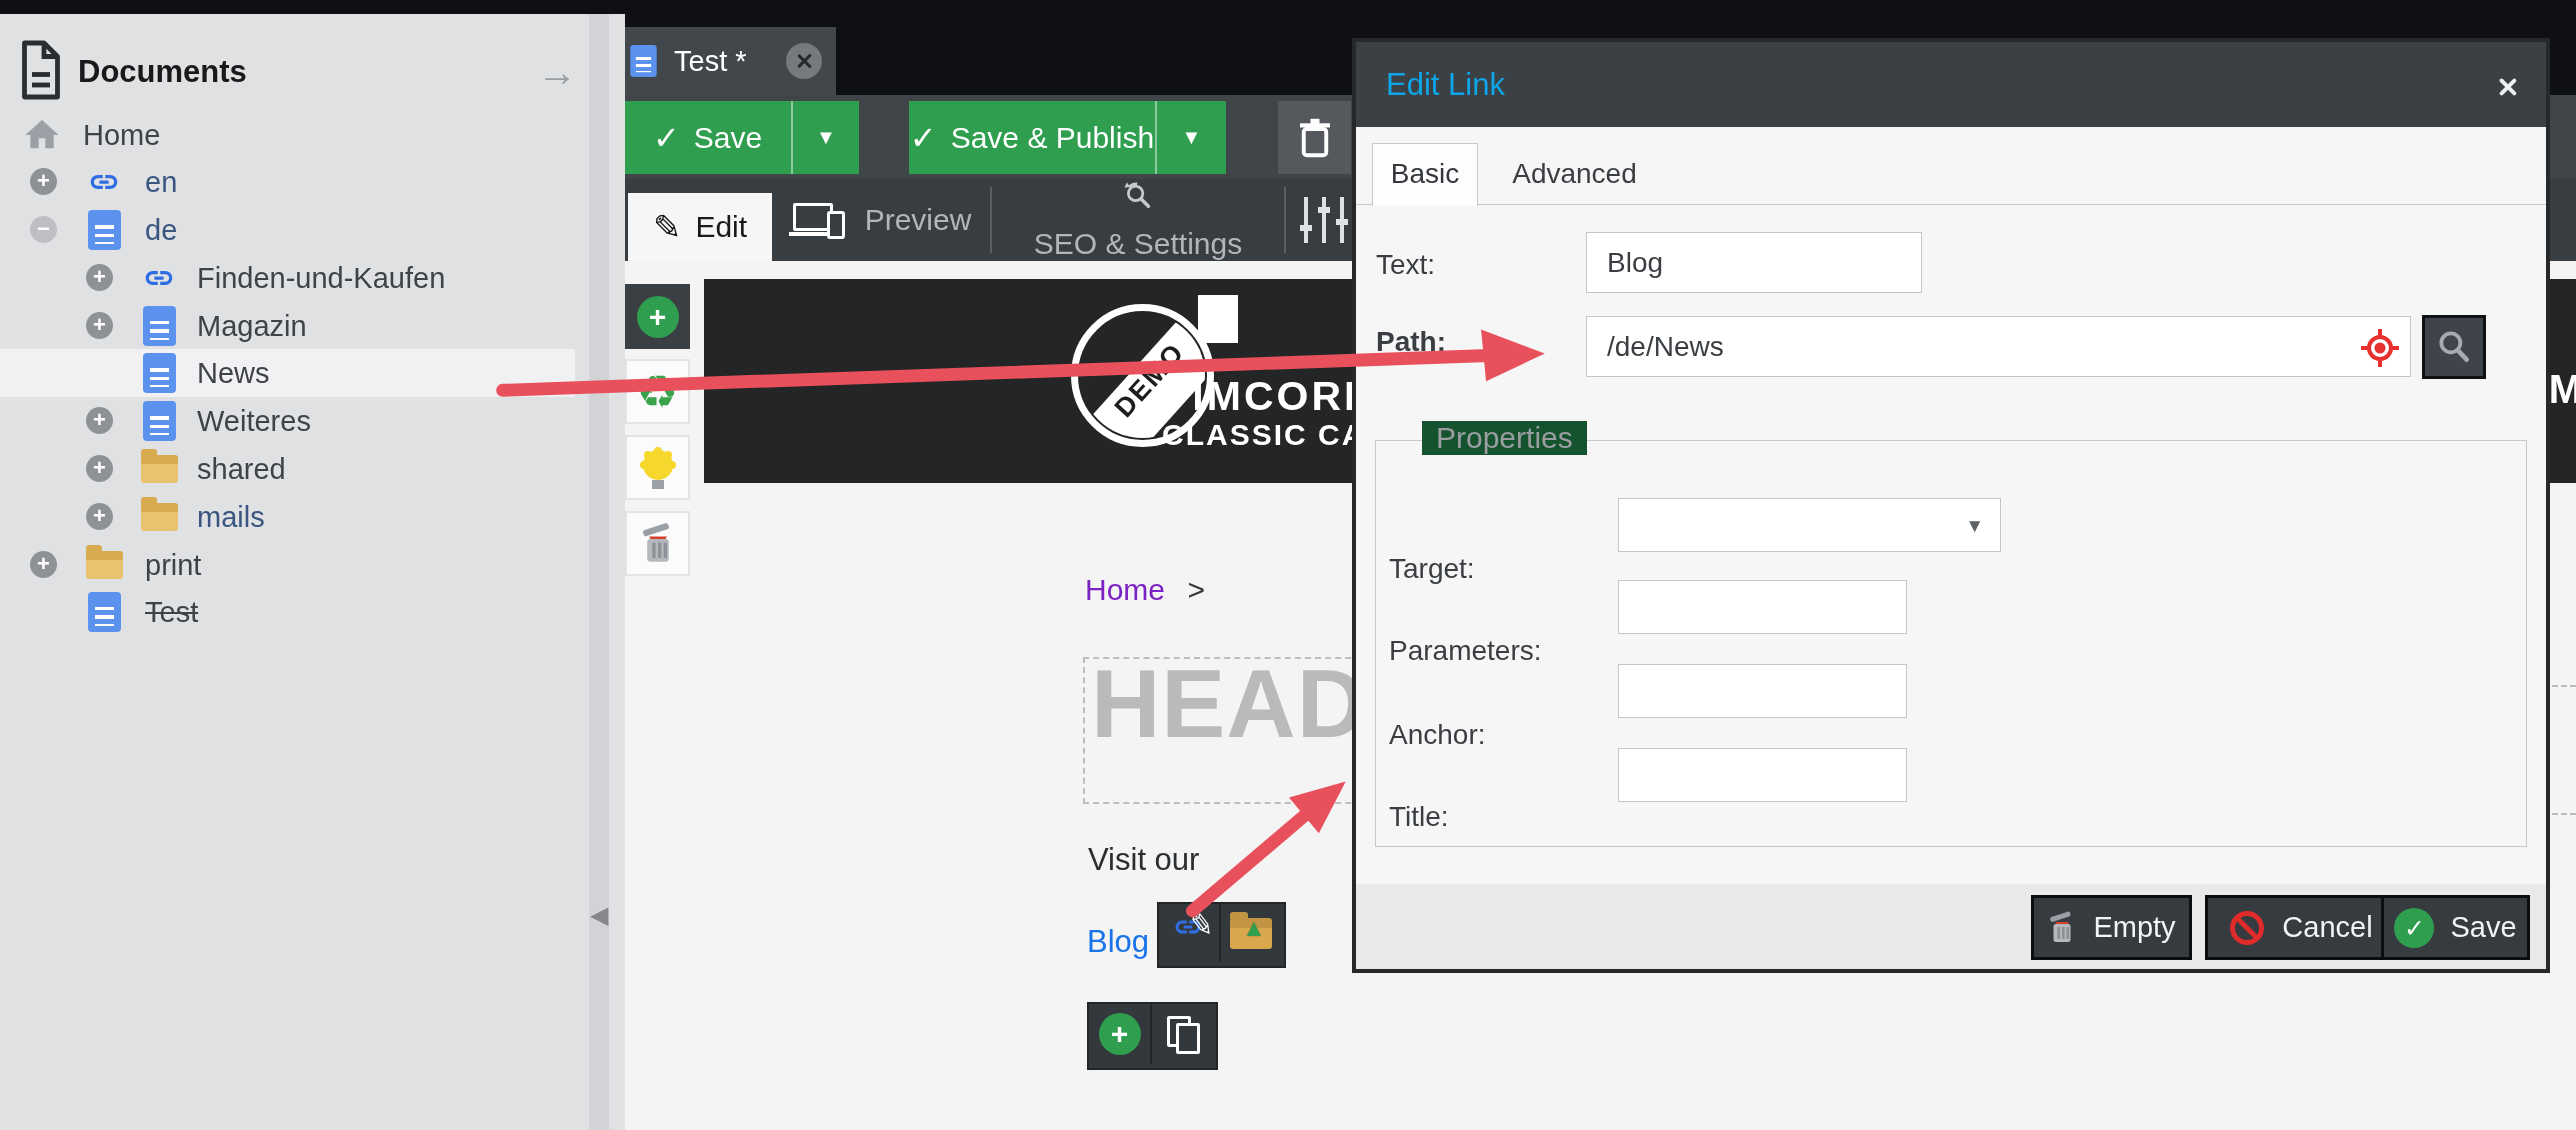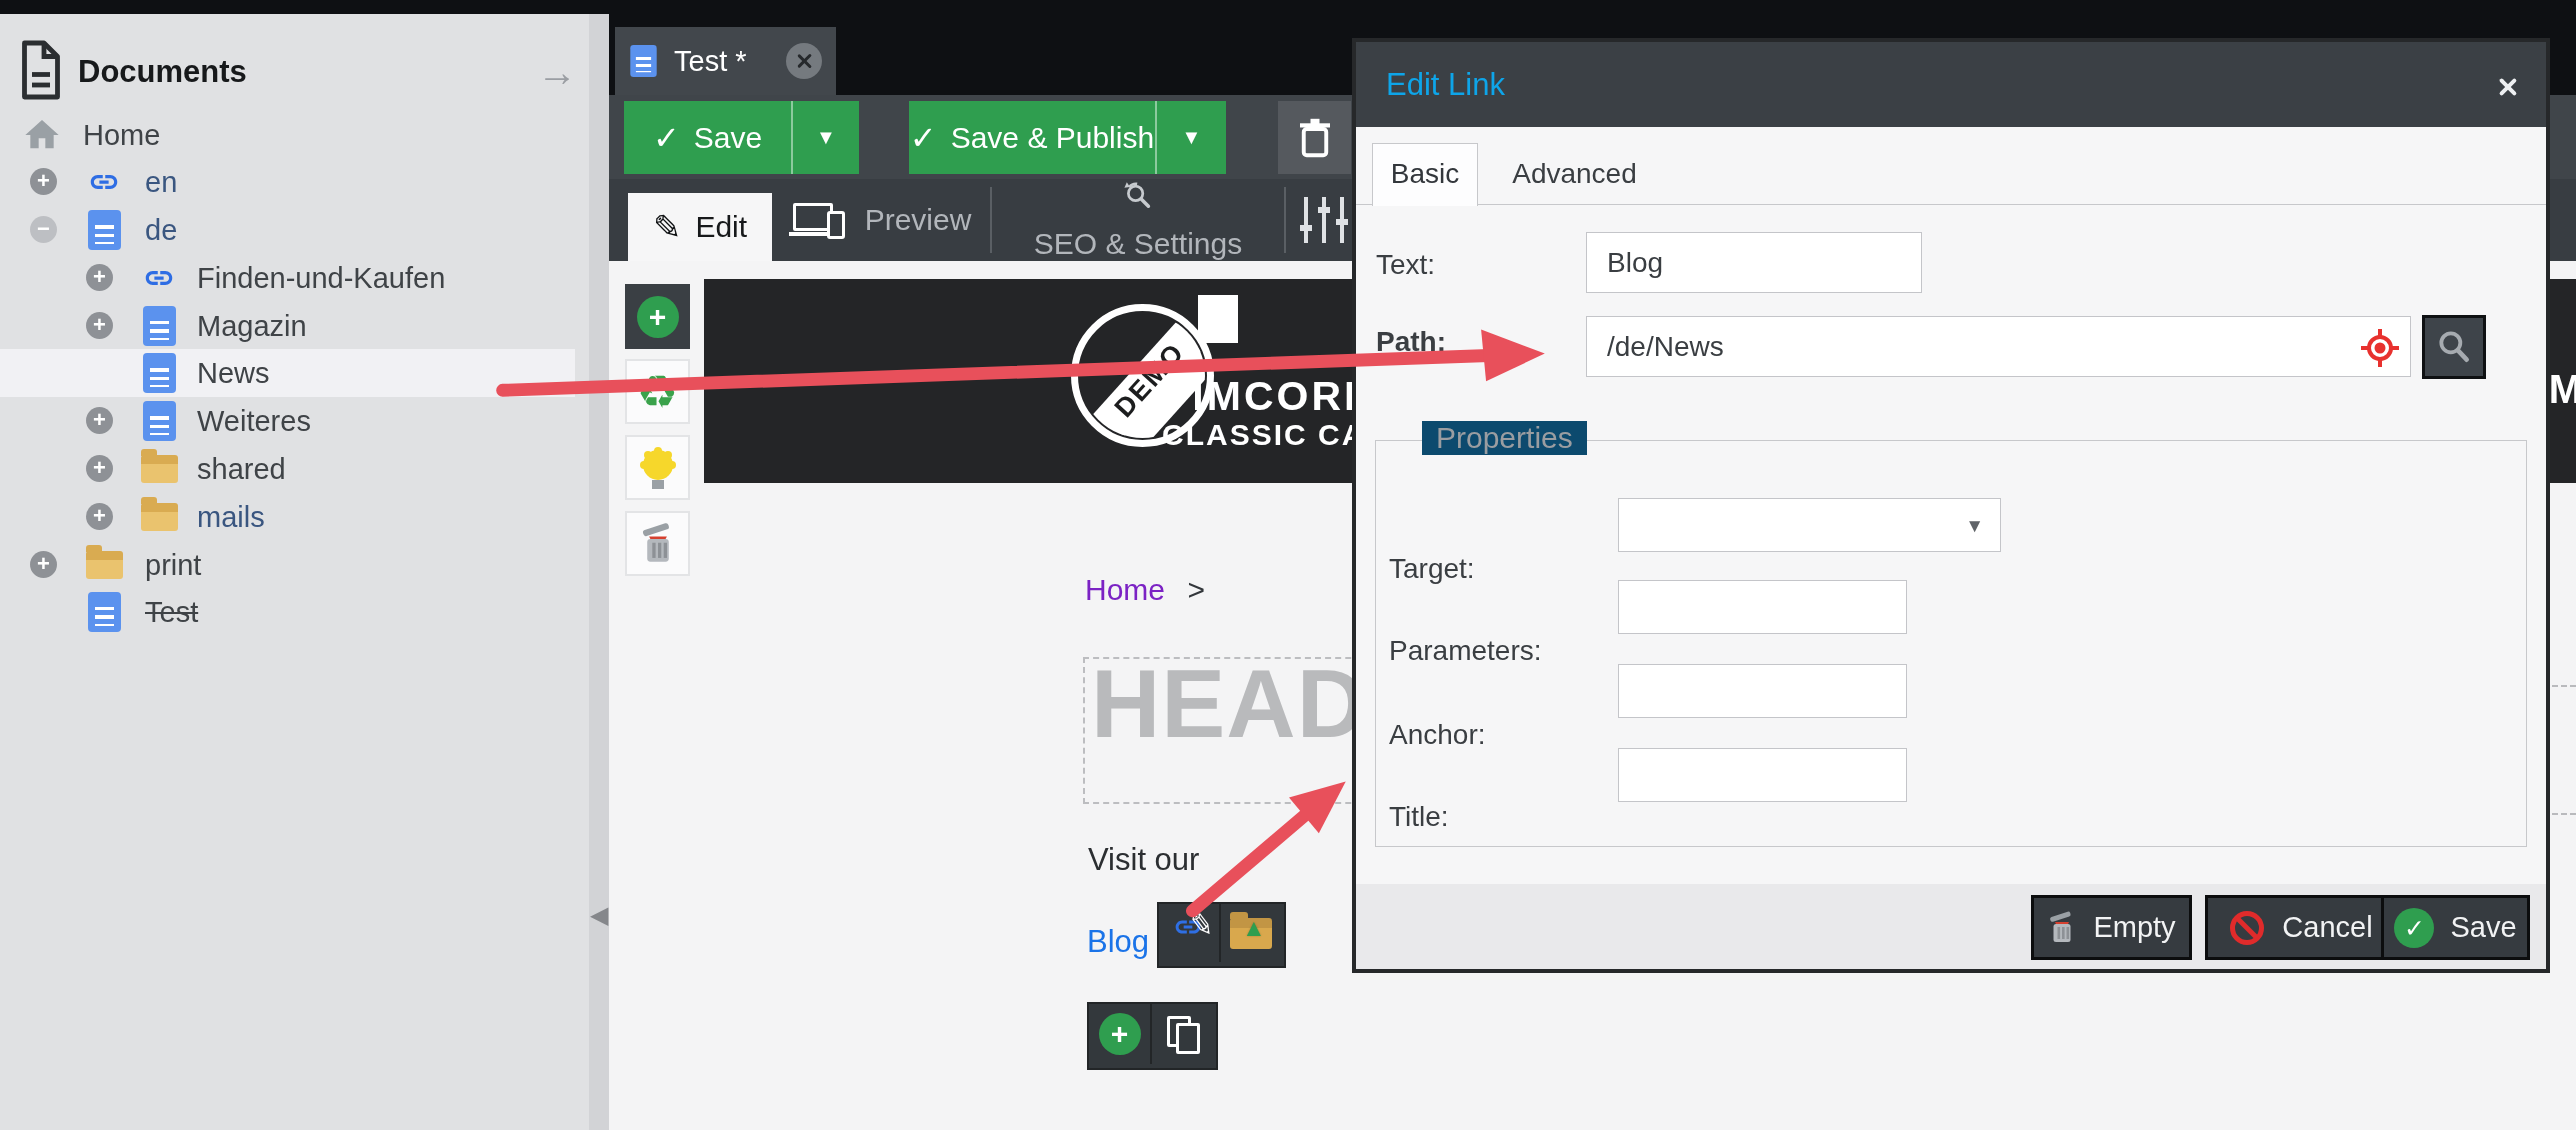--- a/index.html
+++ b/index.html
@@ -54,21 +54,21 @@
   .phone{position:absolute;right:4px;bottom:-2px;width:12px;height:22px;background:#383d42;
          border:3px solid #fff;border-radius:3px;}
   .sliders{position:absolute;left:689px;top:18px;width:54px;height:48px;}
   .sliders i{position:absolute;top:0;width:4px;height:46px;background:#dfe2e5;}
   .sliders i::after{content:"";position:absolute;left:-4px;width:12px;height:6px;background:#dfe2e5;}
   .sliders i:nth-child(1){left:6px;} .sliders i:nth-child(1)::after{top:28px;}
   .sliders i:nth-child(2){left:24px;} .sliders i:nth-child(2)::after{top:10px;}
   .sliders i:nth-child(3){left:42px;} .sliders i:nth-child(3)::after{top:22px;}
 
   
-  .left-panel{left:0;top:14px;width:589px;height:1117px;background:#e0e1e3;z-index:10;}
+  .left-panel{left:0;top:14px;width:589px;height:1117px;background:#e0e1e3;z-index:10;padding-left:36px;}
   .panel-title{position:absolute;left:78px;top:40px;font-size:31px;font-weight:bold;color:#17191b;}
   .panel-doc-icon{position:absolute;left:18px;top:26px;}
   .panel-arrow{position:absolute;left:537px;top:38px;font-size:40px;color:#9b9ea3;line-height:1;}
   .splitter{left:589px;top:14px;width:20px;height:1117px;background:#d2d3d6;z-index:10;}
   .splitter-handle{position:absolute;left:1px;top:887px;font-size:24px;color:#85878b;}
 
   .trow{position:absolute;left:0;width:589px;height:48px;}
   .trow.sel{background:#f1f1f4;width:575px;}
   .trow .lbl{position:absolute;top:0;line-height:48px;font-size:29px;color:#3f4347;white-space:nowrap;}
   .trow .lbl.navy{color:#3a5680;}
@@ -165,21 +165,21 @@
            border:1px solid #c7c8cb;border-bottom:none;box-sizing:border-box;
            text-align:center;line-height:60px;font-size:28px;color:#33373c;z-index:2;}
   .dlg-tab2{position:absolute;left:149px;top:101px;width:139px;height:62px;text-align:center;
            line-height:62px;font-size:28px;color:#3a3e42;}
   .dlg-tabline{position:absolute;left:0;top:162px;width:100%;height:0;border-bottom:1px solid #c7c8cb;z-index:1;}
   .fld-label{position:absolute;left:20px;font-size:28px;color:#3a3e42;}
   .txt-input{position:absolute;background:#fff;border:1px solid #c4c5c9;box-sizing:border-box;
            font-size:28px;color:#3a3e42;padding:0 20px;display:flex;align-items:center;}
   .fieldset{position:absolute;left:19px;top:398px;width:1152px;height:407px;
            border:1px solid #c7c8cb;box-sizing:border-box;}
-  .legend{position:absolute;left:46px;top:-20px;background:#0c4a6e;padding:0 14px;
+  .legend{position:absolute;left:46px;top:-20px;background:#14532d;padding:0 14px;
            font-size:30px;color:#9a9da1;}
   .fs-label{position:absolute;left:33px;font-size:28px;color:#3a3e42;}
   .fs-input{position:absolute;left:262px;width:289px;height:54px;background:#fff;
            border:1px solid #c4c5c9;box-sizing:border-box;font-size:27px;color:#3a3e42;
            display:flex;align-items:center;padding:0 16px;}
   .fs-select{width:383px;}
   .caret{position:absolute;right:16px;top:16px;font-size:19px;color:#5f6368;}
   .target-ico{position:absolute;left:1003px;top:285px;}
   .search-btn{position:absolute;left:1066px;top:273px;width:64px;height:64px;background:#3e444a;
            border:3px solid #0f1113;box-sizing:border-box;display:flex;align-items:center;justify-content:center;}

